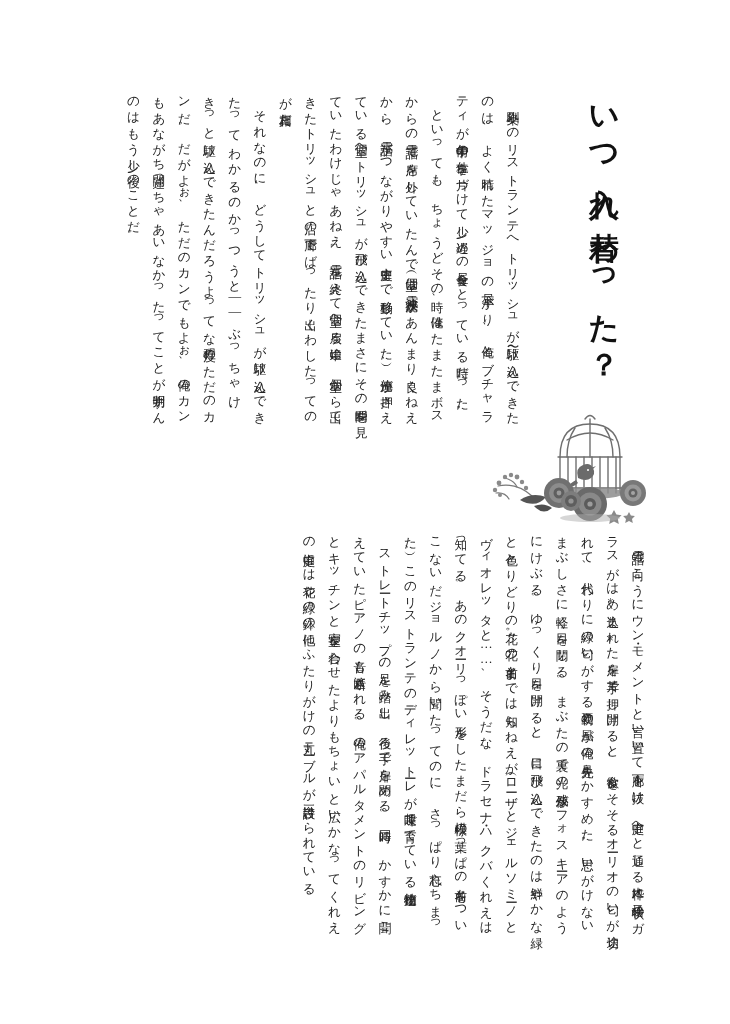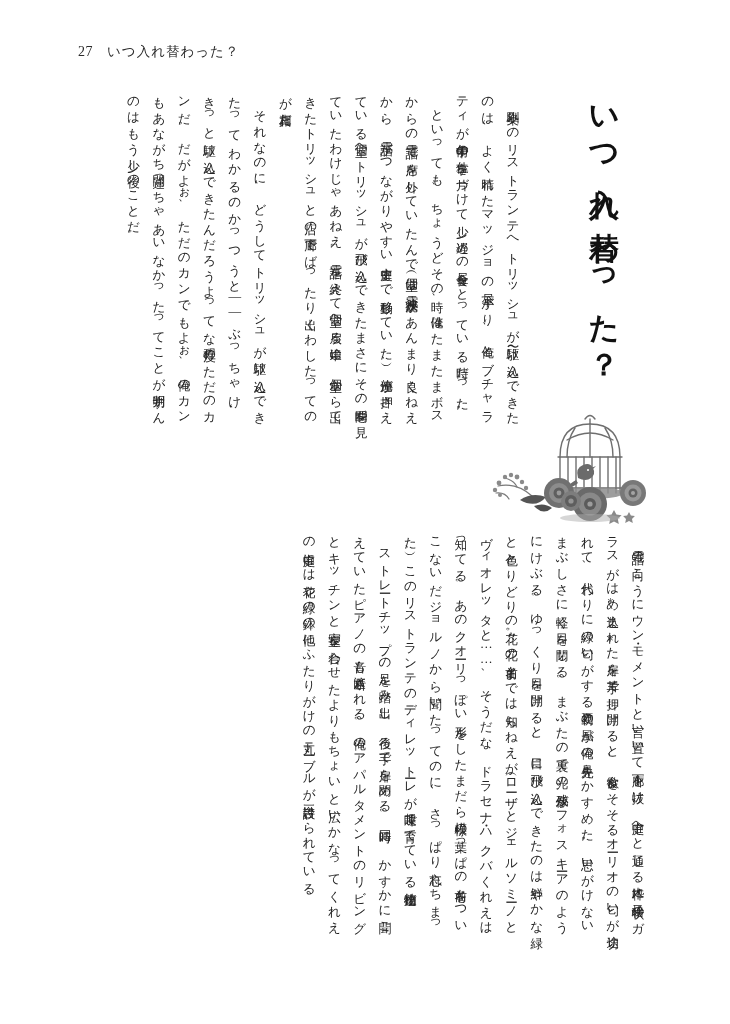--- a/index.html
+++ b/index.html
@@ -130,24 +130,20 @@
     width: 195px;
     height: 135px;
   }
   .ornament svg { display: block; width: 100%; height: 100%; }
 </style>
 </head>
 <body>
 
 <div id="page">
 
-  <div class="running-header">
-    <span class="folio">27</span>
-    <span class="chapter-title">いつ入れ替わった？</span>
-  </div>
 
   <div class="vblock chapter-display">いつ入れ替わった？</div>
 
   <div class="vblock bodytext" id="block-upper">
     <p>馴染みのリストランテへトリッシュが〜駆け込んできたのは、よく晴れたマッジョの昼下がり、俺とブチャラティが午前中の仕事を片づけて少し遅めの昼食をとっている時だった。</p>
     <p>といっても、ちょうどその時、俺はたまたまボスからの電話で席を外していたんで（個室は電波状況があんまり良くねえから、電話がつながりやすい中庭まで移動していた）、俺達が押さえている個室へトリッシュが飛び込んできたまさにその瞬間を見ていたわけじゃあねえ。電話を終えて個室へ戻る途中に、個室から出てきたトリッシュと店の廊下でばったり出くわしたってのが真相だ。</p>
     <p>それなのに、どうしてトリッシュが駆け込んできたってわかるのかっつうと——ぶっちゃけ、きっと駆け込んできたんだろうよってな程度のただのカンだ。だがよぉ、ただのカンでもよぉ、俺のカンもあながち間違っちゃあいなかったってことが判明すんのはもう少し後のことだ。</p>
   </div>
 
   <div class="ornament">

